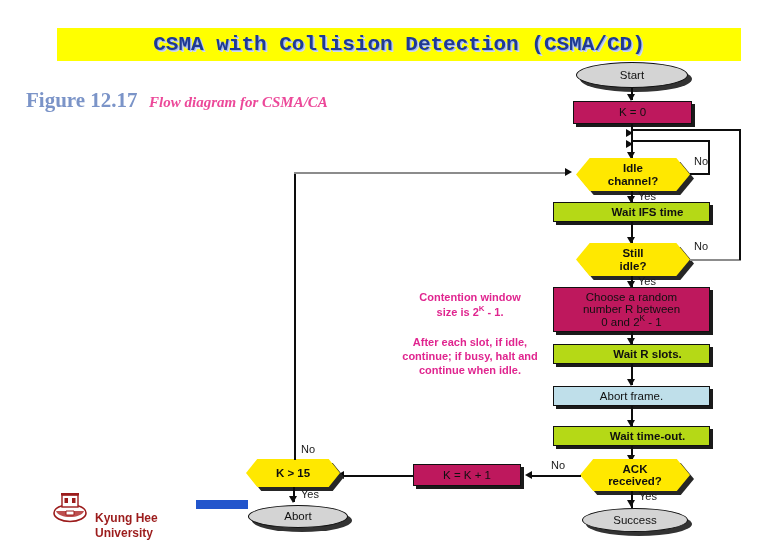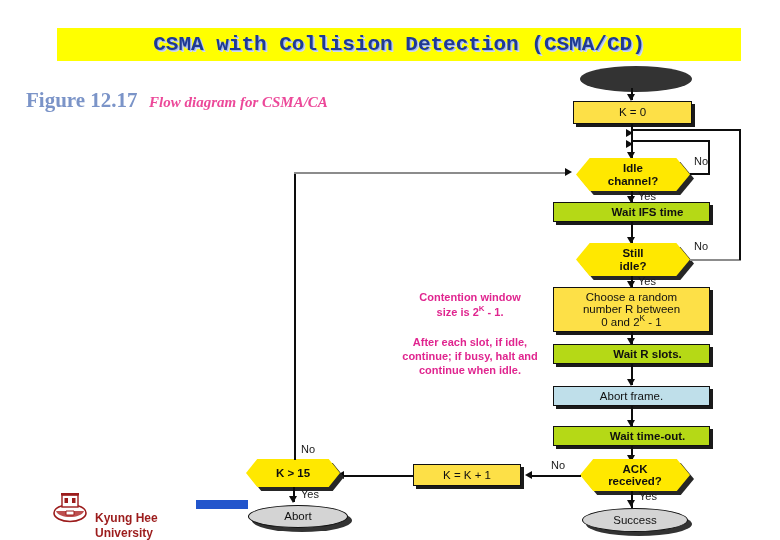--- a/index.html
+++ b/index.html
@@ -95,21 +95,21 @@
     justify-content: center;
     text-align: center;
     font-family: "Liberation Sans", sans-serif;
     color: #101010;
     line-height: 1.06;
   }
 
   
   .rect {
     border: 1.5px solid #101010;
-    background: #fde047;
+    background: #be185d;
     box-shadow: 3px 3px 0 #1a1a1a;
     font-size: 11.5px;
   }
   .rect.green { background: #b5d916; font-weight: bold; padding-left: 32px; }
   .rect.blue  { background: #bfdfea; }
 
   
   .hex {
     background: #ffe800;
     font-weight: bold;
@@ -197,20 +197,23 @@
   </div>
 
   <div id="caption">
     <span id="caption-label">Figure 12.17</span>
     <span id="caption-title">Flow diagram for CSMA/CA</span>
   </div>
 
   <div class="fc" style="left:0;top:0;width:780px;height:540px;">
 
     <div class="ellipse-shadow" style="left:580px;top:66px;width:112px;height:26px;"></div>
+    <div class="node ellipse" style="left:576px;top:62px;width:112px;height:26px;">
+      <span>Start</span>
+    </div>
     <div class="vline" style="left:631px;top:88px;height:12px;"></div>
     <div class="arrow-down" style="left:627px;top:94px;"></div>
 
     <div class="node rect" style="left:573px;top:101px;width:119px;height:23px;">
       <span>K = 0</span>
     </div>
 
     <div class="vline" style="left:631px;top:124px;height:34px;"></div>
     <div class="arrow-down" style="left:627px;top:152px;"></div>
 

